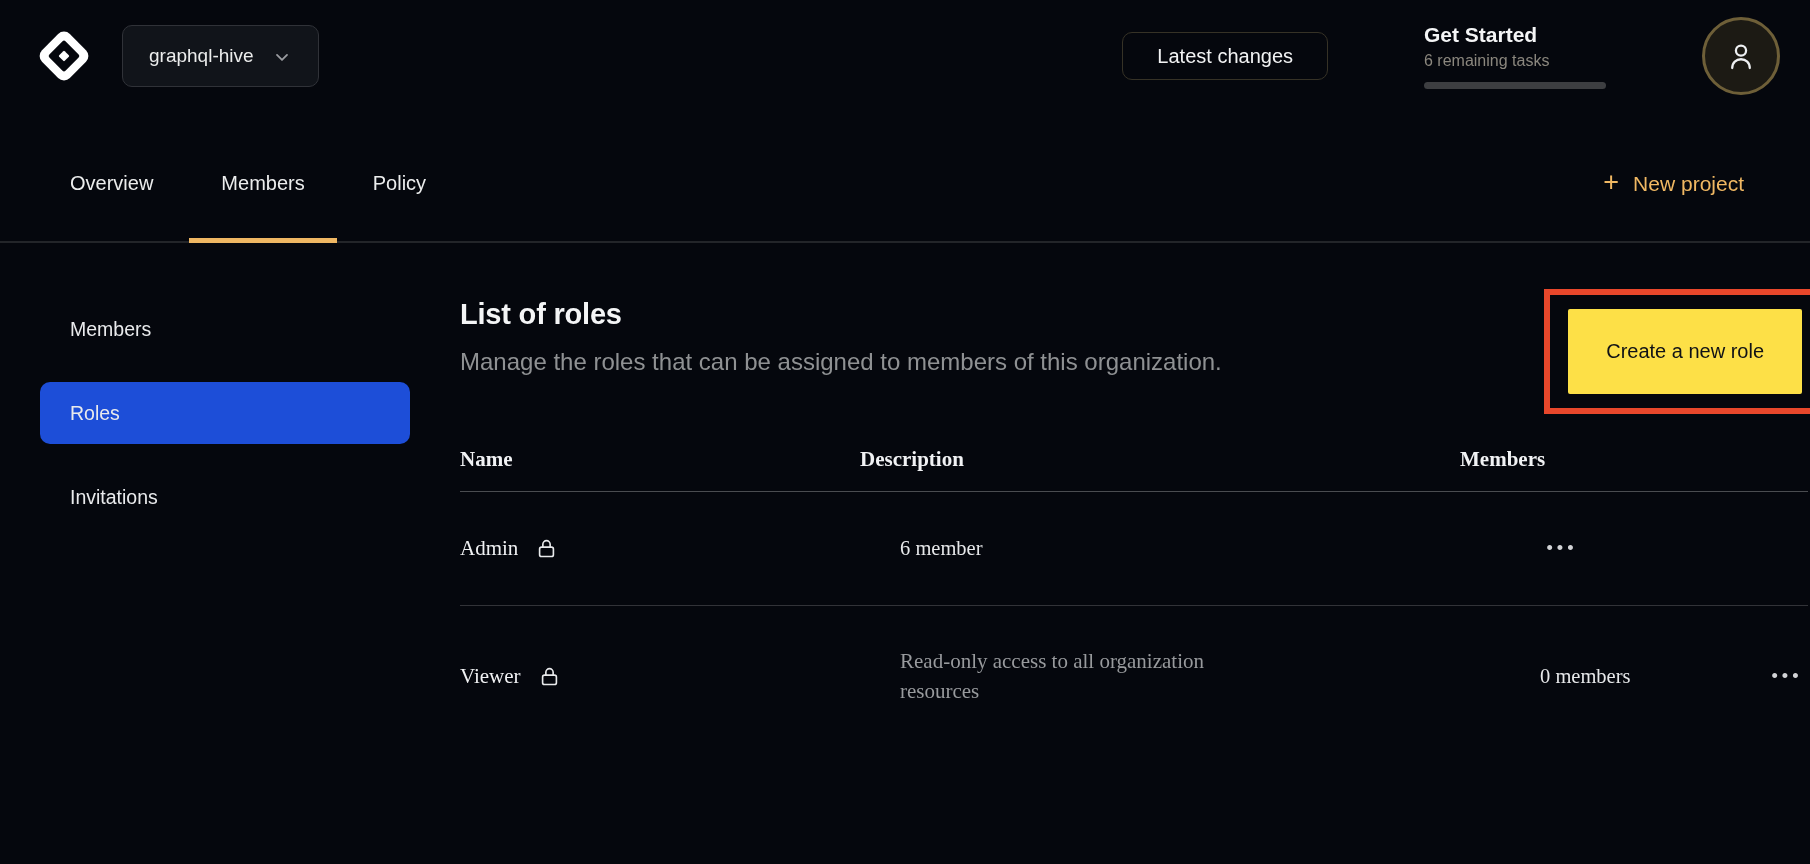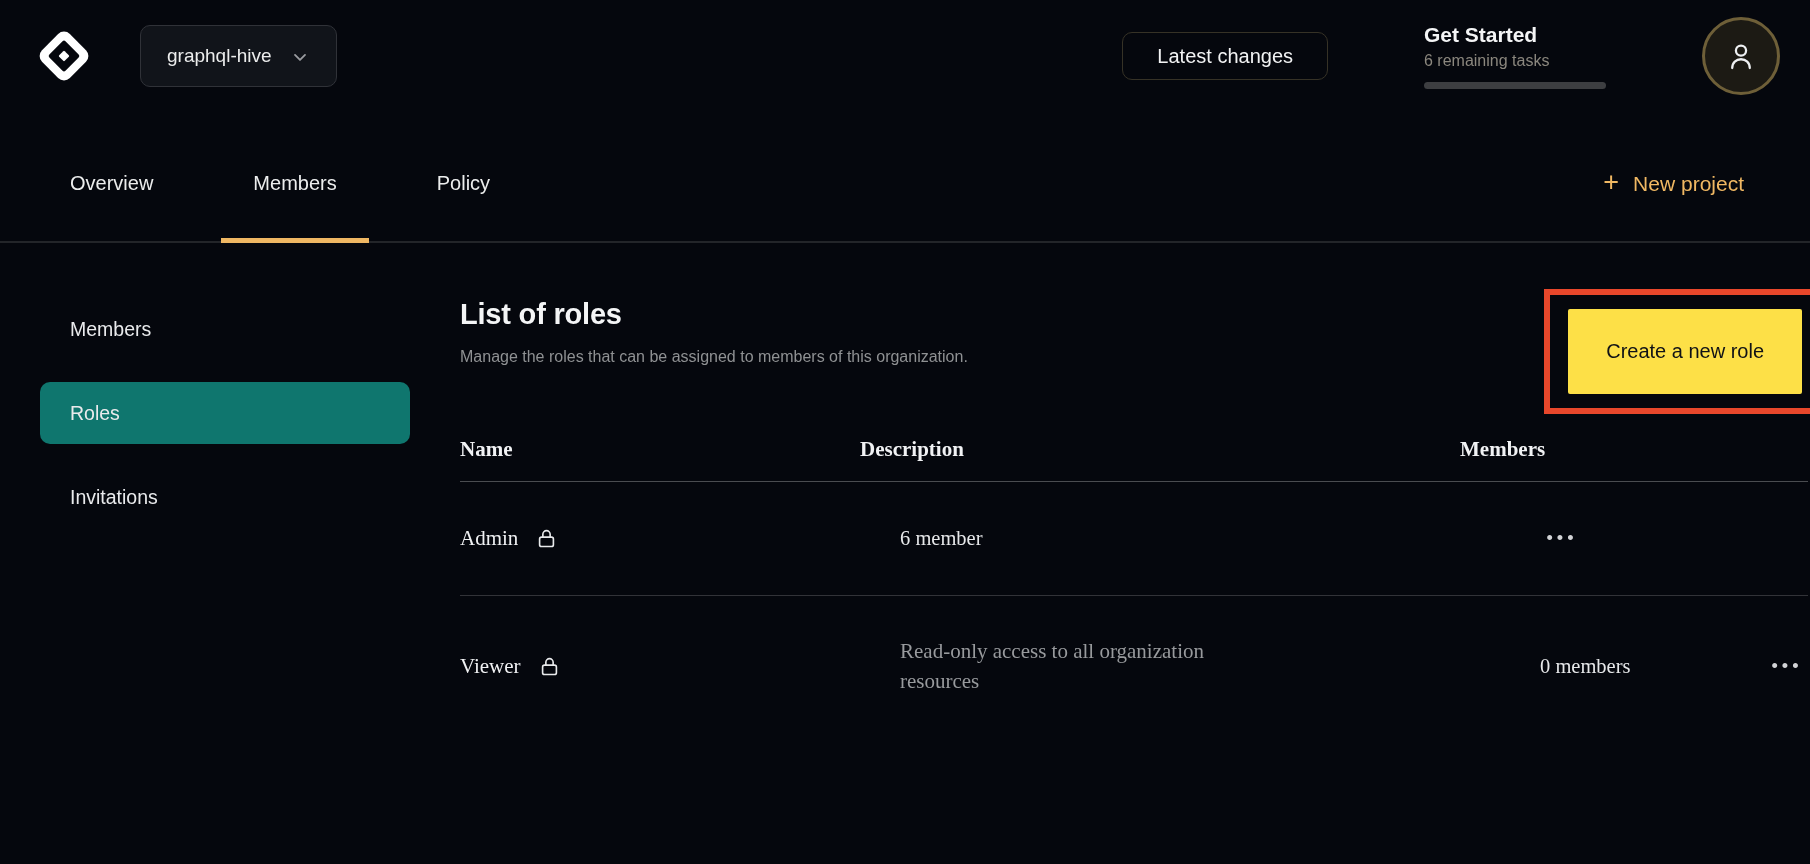--- a/index.html
+++ b/index.html
@@ -6,21 +6,21 @@
   html,body { margin:0; padding:0; }
   body {
     width:1810px; height:864px; overflow:hidden;
     background:#05070d; color:#eceded;
     font-family:"Liberation Sans", sans-serif;
   }
   
   .topbar { height:112px; display:flex; align-items:center; padding:0 30px 0 35px; }
   .logo { width:58px; height:58px; display:flex; align-items:center; justify-content:center; cursor:pointer; }
   .org-btn {
-    margin-left:47px; height:62px; padding:0 26px; display:flex; align-items:center; gap:18px;
+    margin-left:29px; height:62px; padding:0 26px; display:flex; align-items:center; gap:18px;
     background:#11141a; border:1px solid #303238; border-radius:10px;
     color:#eceded; font-size:19px; font-family:inherit; cursor:pointer;
   }
   .org-btn svg { margin-top:2px; }
   .topbar-right { margin-left:auto; display:flex; align-items:center; }
   .latest-btn {
     height:48px; padding:0 34px; background:transparent; border:1px solid #363226;
     border-radius:10px; color:#f2f3f4; font-size:20px; font-family:inherit; cursor:pointer;
   }
   .get-started { margin-left:96px; width:186px; cursor:pointer; }
@@ -29,21 +29,21 @@
   .gs-progress { margin-top:12px; height:7px; width:182px; background:#3d3e41; border-radius:4px; overflow:hidden; }
   .gs-fill { height:100%; width:0%; background:#efb763; }
   .avatar {
     margin-left:92px; width:78px; height:78px; border-radius:50%;
     background:#1c1a14; border:3px solid #6e5f38; display:flex; align-items:center; justify-content:center;
     cursor:pointer; padding:0;
   }
   
   .tabbar {
     height:131px; display:flex; align-items:center; padding:14px 60px 0 38px;
-    border-bottom:2px solid #232529; position:relative;gap:32px;
+    border-bottom:2px solid #232529; position:relative;
   }
   .tab {
     position:relative; height:100%; display:flex; align-items:center; padding:0 32px;
     background:none; border:none; color:#eceded; font-size:20px; font-family:inherit; cursor:pointer;
     margin-right:4px;
   }
   .tab.active::after {
     content:""; position:absolute; left:0; right:0; bottom:-2px; height:5px; background:#efb763;
   }
   .new-project {
@@ -52,24 +52,24 @@
   }
   .new-project .plus { font-size:27px; font-weight:normal; line-height:1; margin-top:-2px; }
   
   .content { display:flex; height:621px; padding:55px 30px 0 40px; }
   .sidebar { width:370px; flex:none; display:flex; flex-direction:column; gap:22px; }
   .side-item {
     height:62px; display:flex; align-items:center; padding:0 30px; border-radius:10px;
     font-size:19.5px; color:#e9eaec; background:none; border:none; font-family:inherit; cursor:pointer;
     text-align:left; justify-content:flex-start;
   }
-  .side-item.active { background:#0f766e; }
+  .side-item.active { background:#1d4ed8; }
   .main { flex:1; margin-left:50px; position:relative; }
   .page-title { margin:0; font-size:29px; font-weight:bold; color:#f4f5f6; letter-spacing:-0.2px; }
-  .page-sub { margin:17px 0 4px; font-size:16px; color:#8f9193; }
+  .page-sub { margin:17px 0 4px; font-size:24px; color:#8f9193; }
   .annotation {
     position:absolute; top:-9px; right:-18px;
     border:6px solid #e8472b; padding:14px 18px;
   }
   .create-btn {
     height:85px; padding:0 38px; background:#fde047; color:#101216;
     border:none; border-radius:2px; font-size:20px; font-family:inherit; cursor:pointer;
   }
   
   .table { margin-top:52px;font-family:Liberation Serif, serif; }

